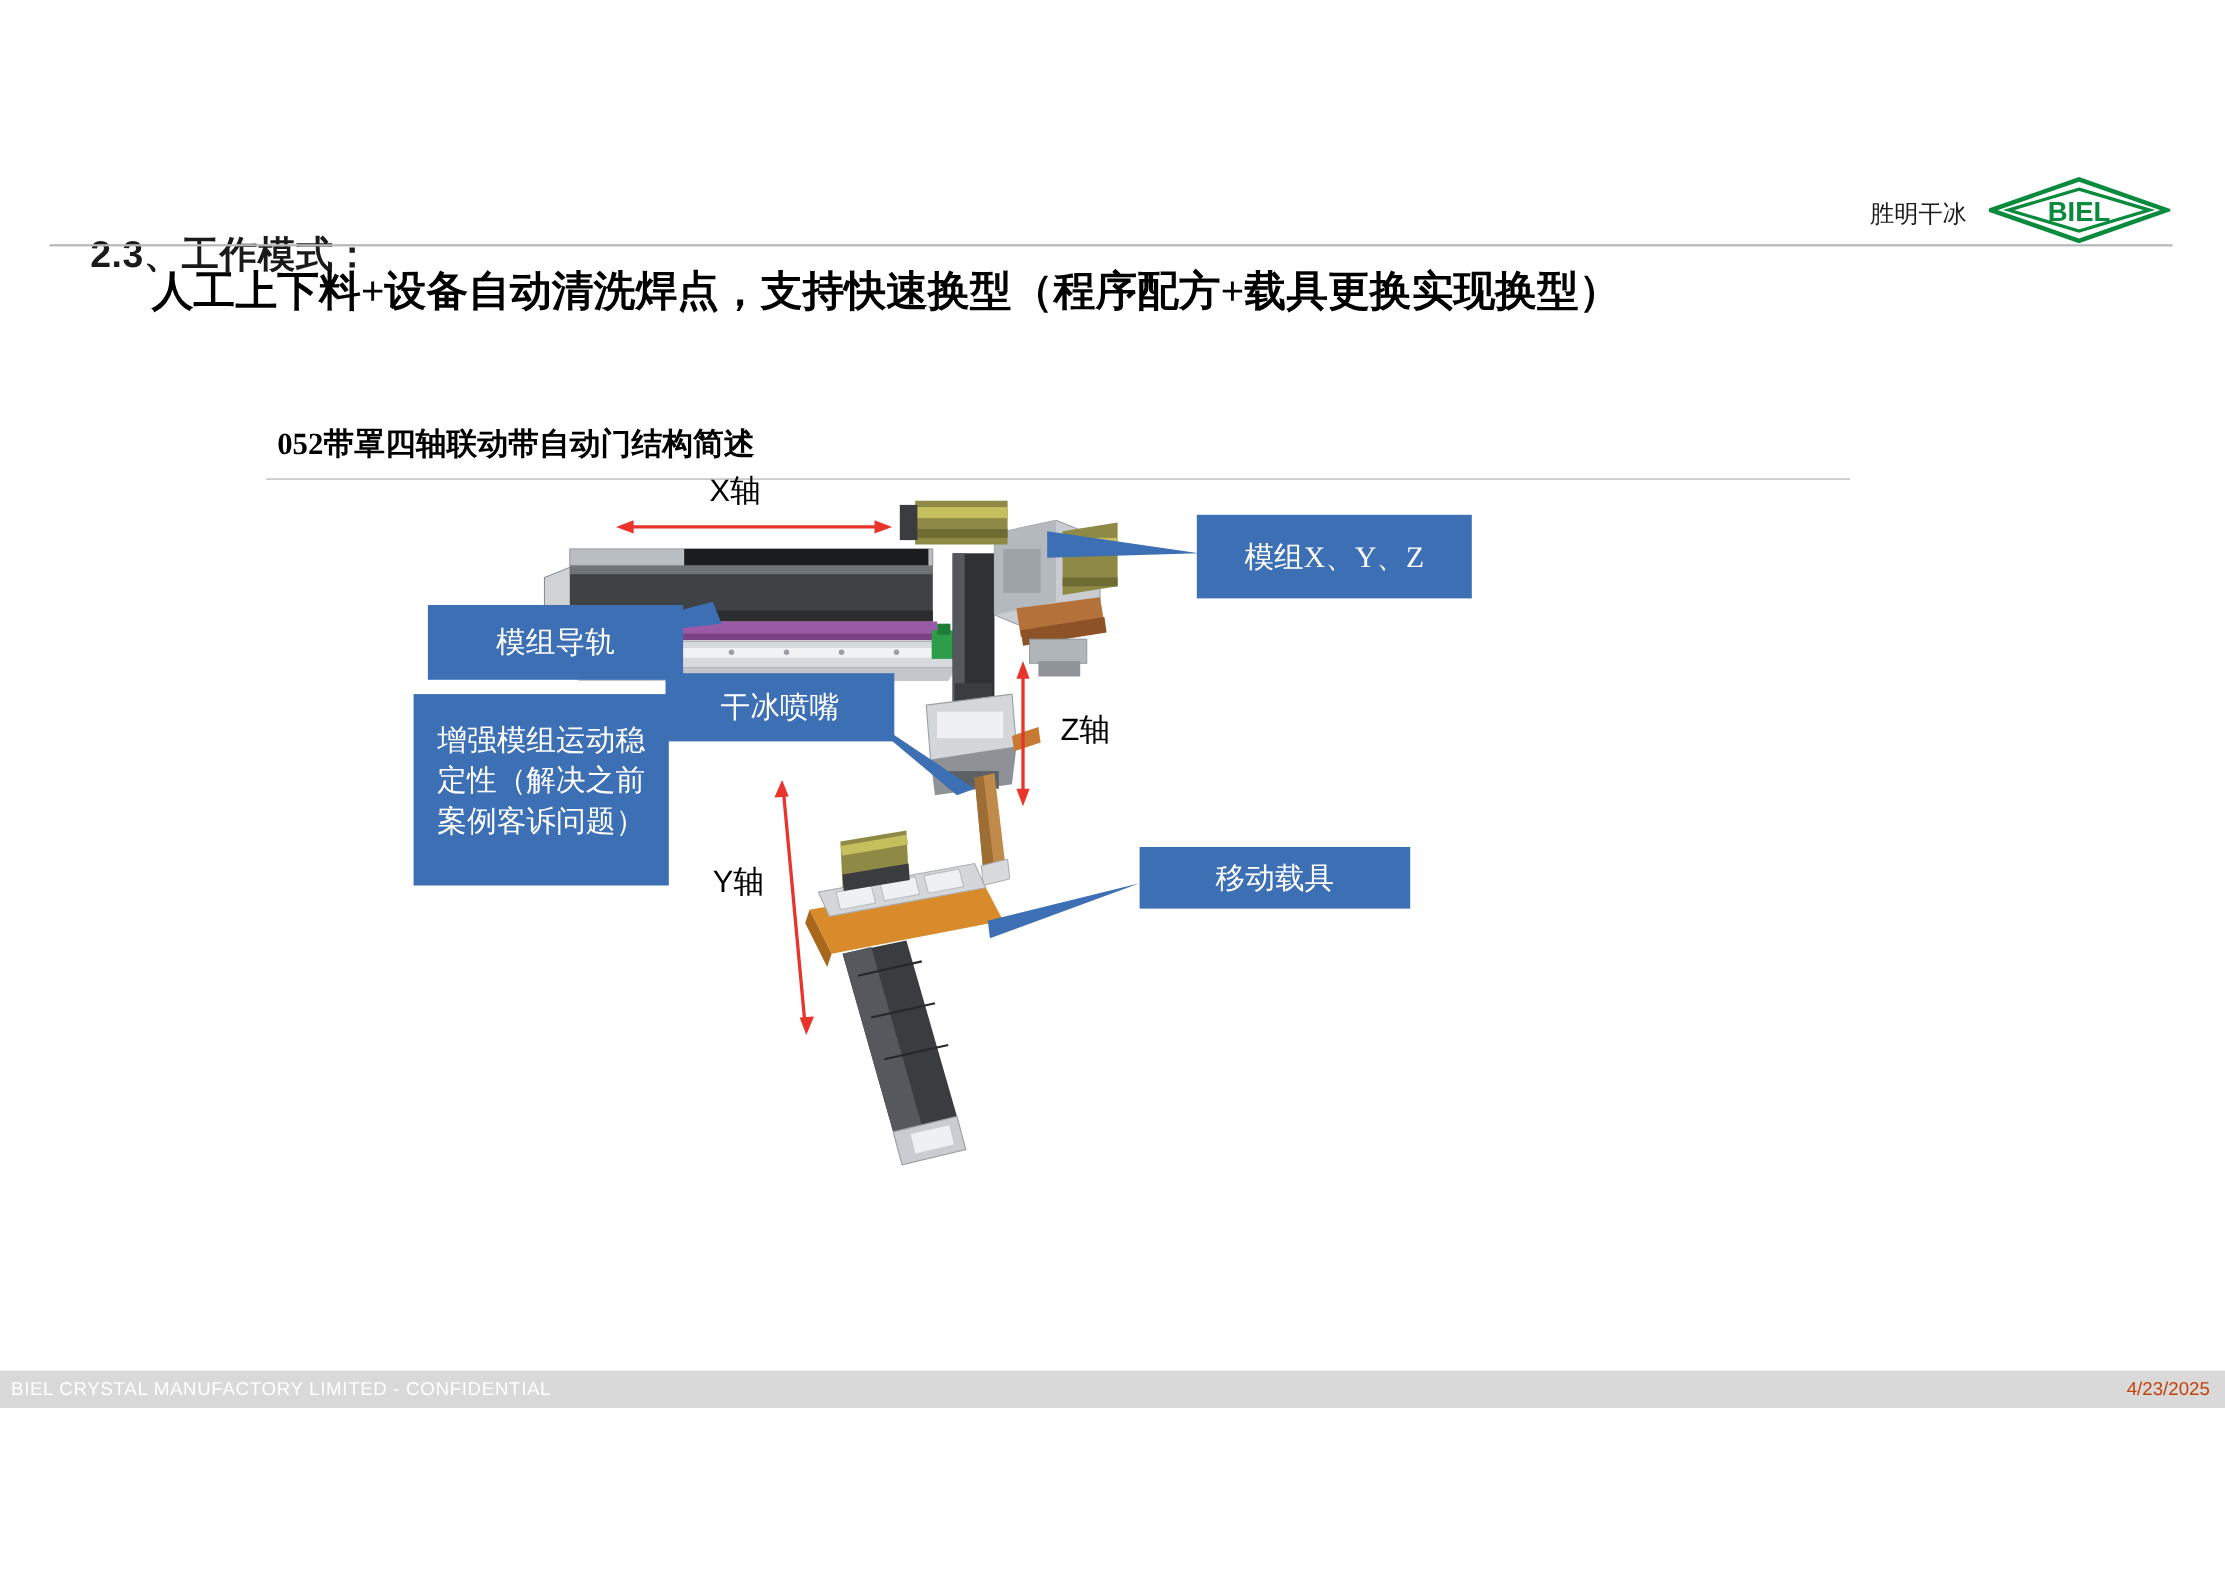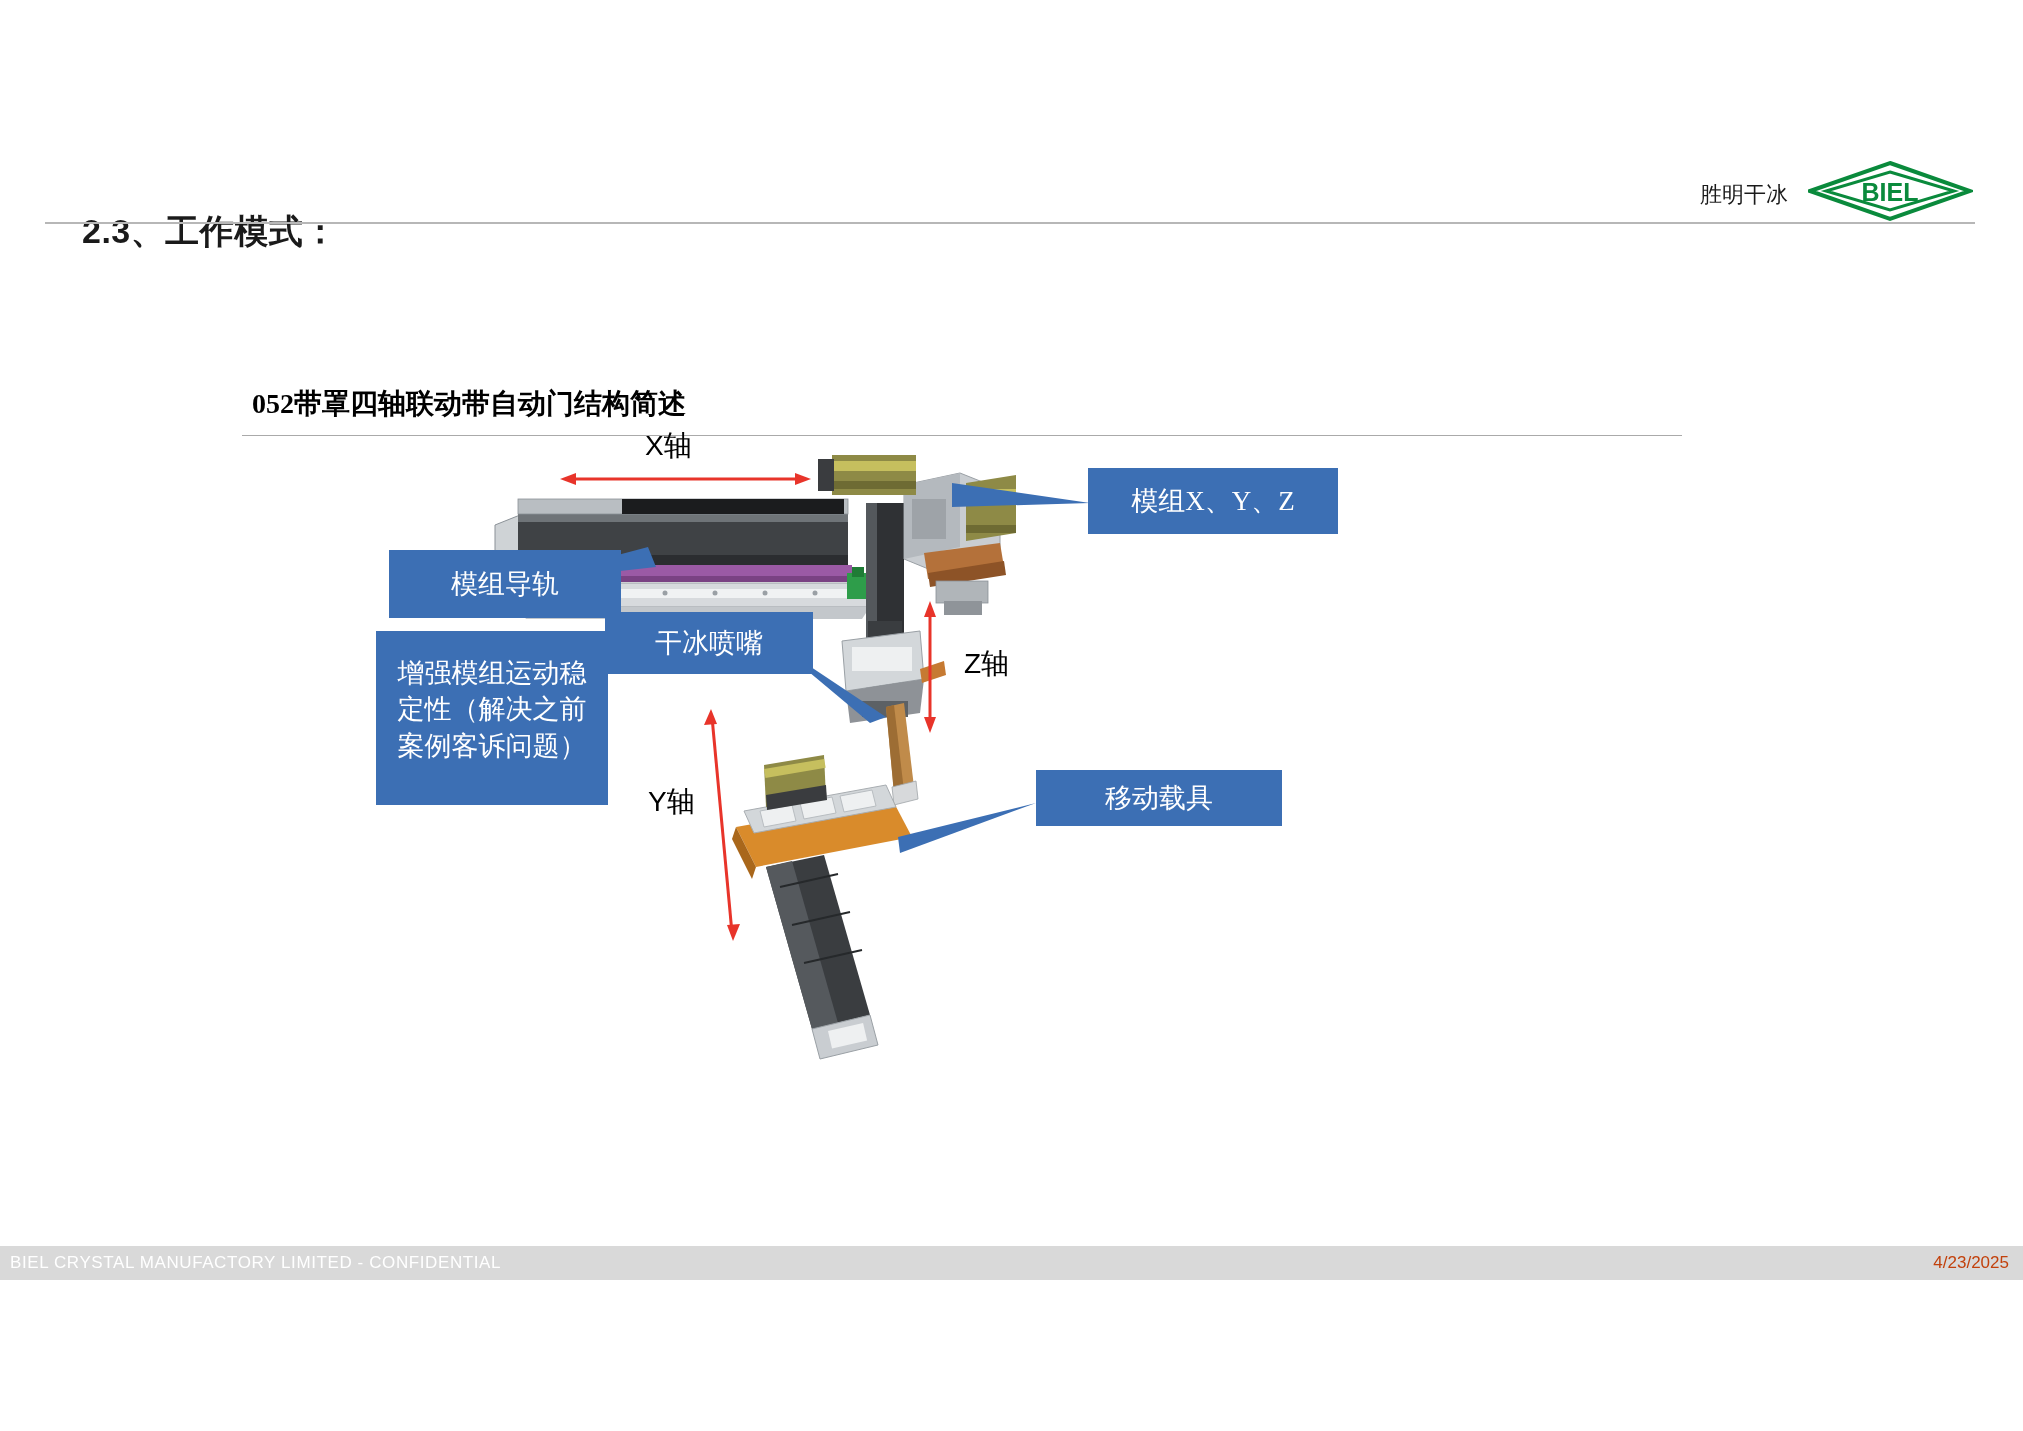--- a/index.html
+++ b/index.html
@@ -164,20 +164,21 @@
   <div class="header-right-text">胜明干冰</div>
 
   <svg class="logo" viewBox="0 0 165 62">
     <polygon points="82,3 162,31 82,59 2,31" fill="#ffffff" stroke="#0a8a3c" stroke-width="4"></polygon>
     <polygon points="82,12 146,31 82,50 18,31" fill="#ffffff" stroke="#0a8a3c" stroke-width="3"></polygon>
     <text x="82" y="41" text-anchor="middle" font-family="Liberation Sans, sans-serif" font-size="25" font-weight="bold" fill="#0a8a3c">BIEL</text>
   </svg>
 
   <div class="header-rule"></div>
 
+  <div class="subtitle">人工上下料+设备自动清洗焊点，支持快速换型（程序配方+载具更换实现换型）</div>
 
   <div class="section-heading">
     <span>052</span><span>带罩四轴联动带自动门结构简述</span>
   </div>
   <div class="section-rule"></div>
 
   <div class="diagram">
 
     <svg class="diagram-svg" width="1250" height="790" viewBox="0 0 1250 790">
 
@@ -295,21 +296,21 @@
 
       <polygon points="372,186 486,262 470,268" fill="#3c6fb4"></polygon>
 
       <polygon points="636,348 498,382 500,398" fill="#3c6fb4"></polygon>
     </svg>
 
     <div class="axis-label" style="left:245px; top:-28px;">X轴</div>
     <div class="axis-label" style="left:532px; top:190px;margin-left:32px;">Z轴</div>
     <div class="axis-label" style="left:248px; top:328px;">Y轴</div>
 
-    <div class="callout" style="left:688px; top:13px; width:250px; height:66px;">模组X、Y、Z</div>
+    <div class="callout" style="left:688px; top:13px; width:250px; height:76px;">模组X、Y、Z</div>
 
     <div class="callout" style="left:-11px; top:95px; width:232px; height:68px;">模组导轨</div>
 
     <div class="callout" style="left:-24px; top:176px; width:232px; height:174px; align-items:flex-start; padding-top:24px;">增强模组运动稳定性（解决之前案例客诉问题）</div>
 
     <div class="callout" style="left:205px; top:157px; width:208px; height:62px;">干冰喷嘴</div>
 
     <div class="callout" style="left:636px; top:315px; width:246px; height:56px;">移动载具</div>
   </div>
 

